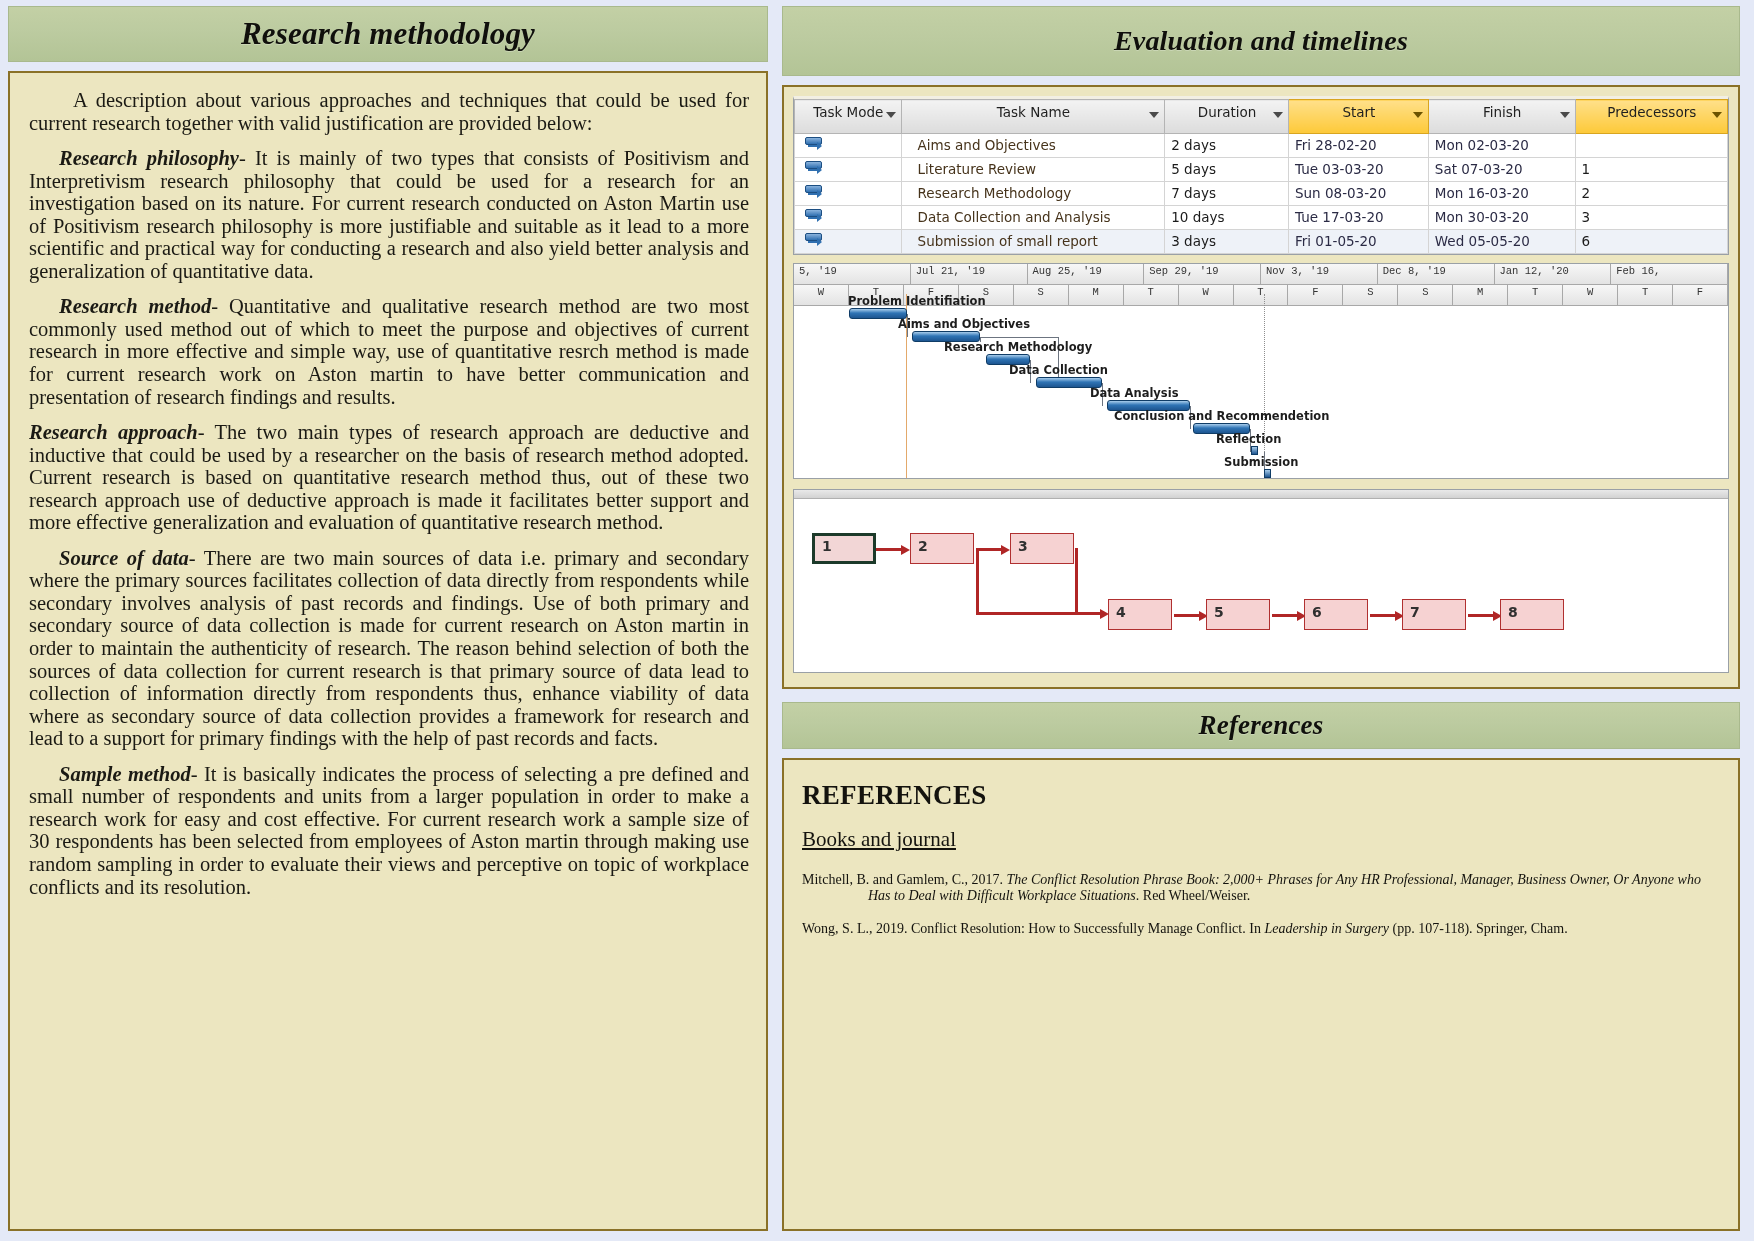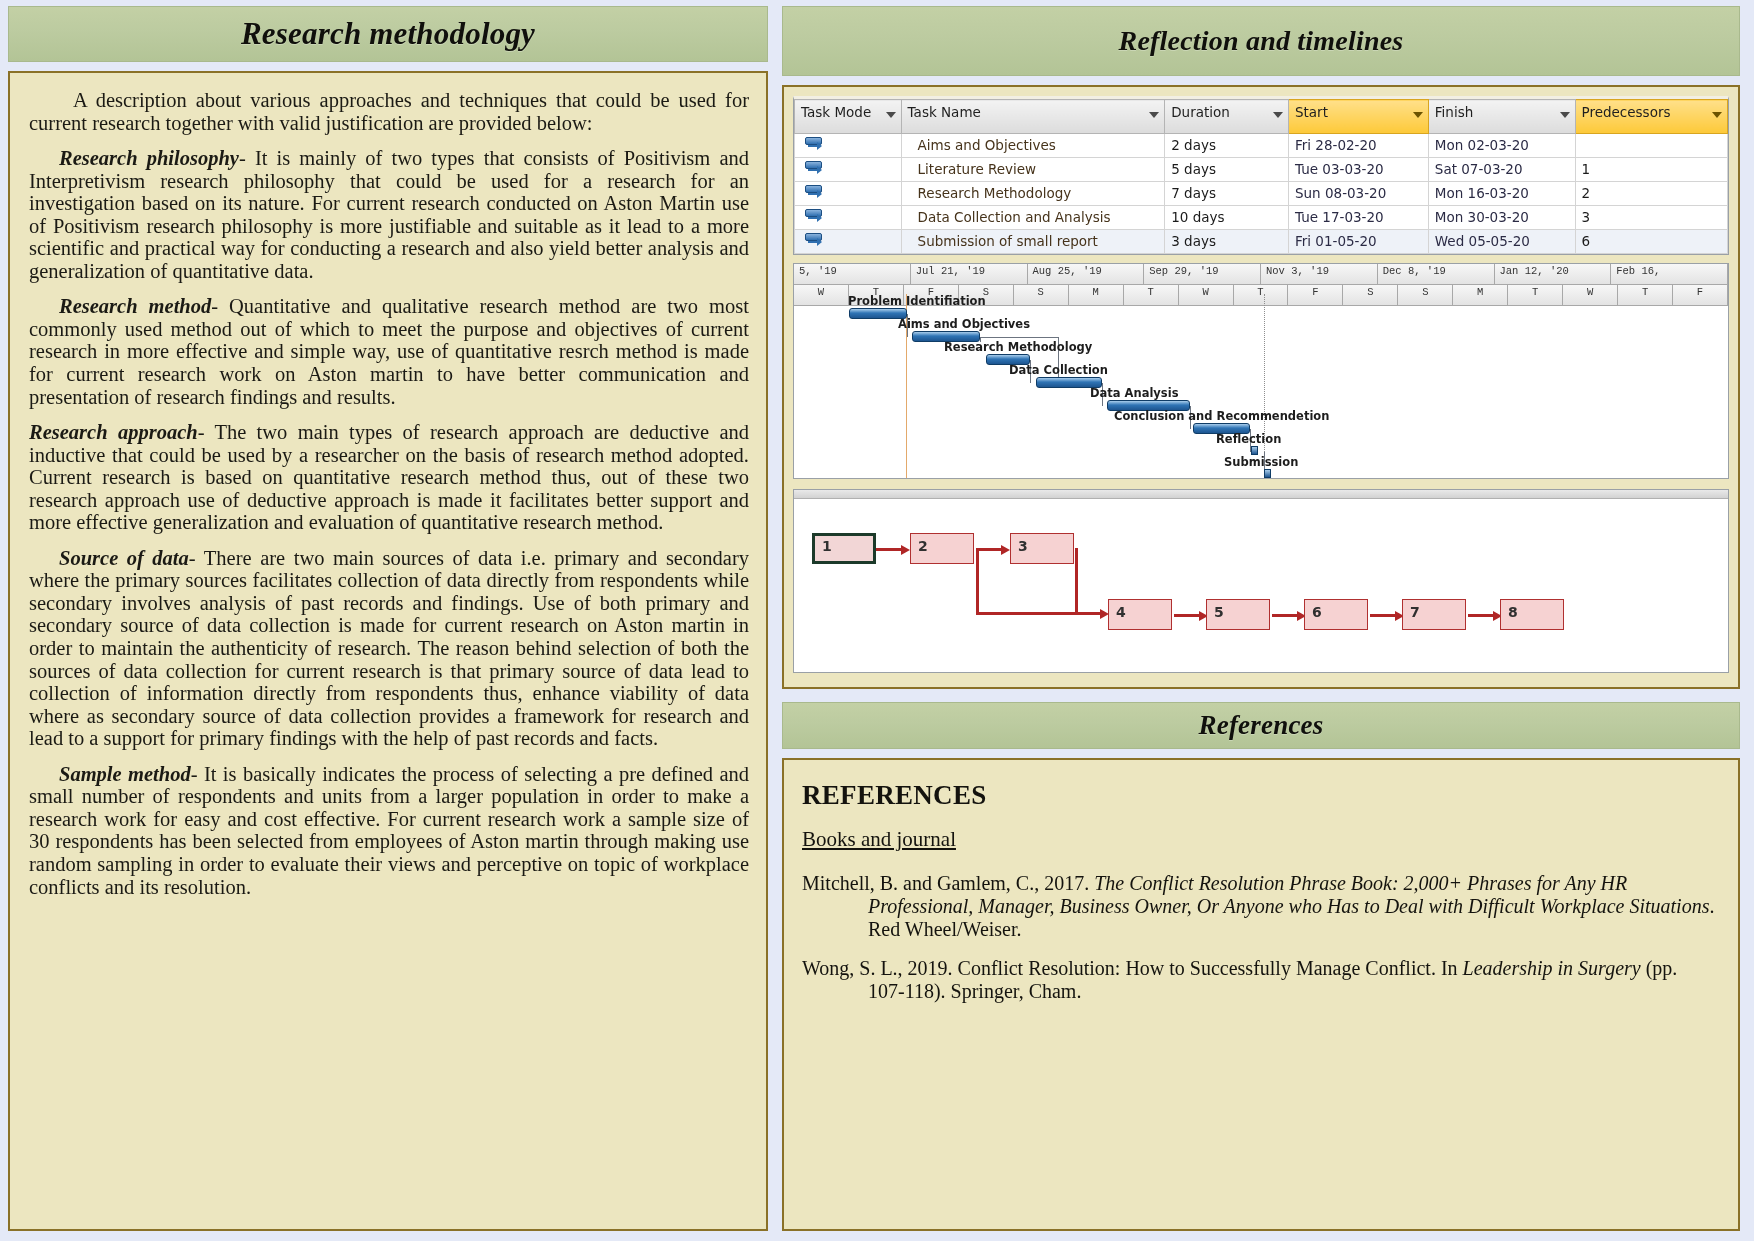--- a/index.html
+++ b/index.html
@@ -74,21 +74,21 @@
     border: 1px solid #9aa0a6;
     border-top: 3px solid #f2efe3;
     margin-bottom: 8px;
   }
   table.tgrid { border-collapse: collapse; width: 100%; table-layout: fixed;
                 font-family: "DejaVu Sans", sans-serif; }
   table.tgrid th {
     background: linear-gradient(to bottom,#f3f3f3,#dcdcdc);
     border: 1px solid #b4b4b4;
     font-size: 13.5px; font-weight: normal; color: #1f1f1f;
-    text-align: left; padding: 4px 5px 3px 6px; height: 34px;
+    text-align: center; padding: 4px 5px 3px 6px; height: 34px;
     vertical-align: top; position: relative;
   }
   table.tgrid th.hl {
     background: linear-gradient(to bottom,#ffe08a,#fdc938);
     border: 1px solid #d8a520;
   }
   table.tgrid th .fdrop {
     position: absolute; right: 5px; top: 12px;
     width: 0; height: 0; border-left: 5px solid transparent;
     border-right: 5px solid transparent; border-top: 6px solid #4a4a4a;
@@ -167,21 +167,21 @@
     border-top:5px solid transparent; border-bottom:5px solid transparent;
     border-left:9px solid #b02626;
   }
   .nvline { position:absolute; width:3px; background:#b02626; }
   .nhline { position:absolute; height:3px; background:#b02626; }
 
   
   .refs-body { padding: 20px 22px 10px 18px; color:#14130e; }
   .refs-title { font-size: 27px; font-weight: bold; margin: 0 0 16px 0; letter-spacing:.3px;}
   .refs-sub { font-size: 21px; text-decoration: underline; margin: 0 0 20px 0; }
-  .ref-item { font-size: 20px; line-height:1.14; margin: 0 0 17px 0;
+  .ref-item { font-size: 14px; line-height:1.14; margin: 0 0 17px 0;
               padding-left: 66px; text-indent: -66px; }
   .ref-item i { font-style: italic; }
 </style>
 </head>
 <body>
 
 <div class="page">
 
   <div class="col-left">
     <div class="banner banner-left">Research methodology</div>
@@ -192,21 +192,21 @@
           <p class="ind2"><b>Research method</b>- Quantitative and qualitative research method are two most commonly used method out of which to meet the purpose and objectives of current research in more effective and simple way, use of quantitative resrch method is made for current research work on Aston martin to have better communication and presentation of research findings and results.</p>
           <p class=""><b>Research approach</b>- The two main types of research approach are deductive and inductive that could be used by a researcher on the basis of research method adopted. Current research is based on quantitative research method thus, out of these two research approach use of deductive approach is made it facilitates better support and more effective generalization and evaluation of quantitative research method.</p>
           <p class="ind2"><b>Source of data</b>- There are two main sources of data i.e. primary and secondary where the primary sources facilitates collection of data directly from respondents while secondary involves analysis of past records and findings. Use of both primary and secondary source of data collection is made for current research on Aston martin in order to maintain the authenticity of research. The reason behind selection of both the sources of data collection for current research is that primary source of data lead to collection of information directly from respondents thus, enhance viability of data where as secondary source of data collection provides a framework for research and lead to a support for primary findings with the help of past records and facts.</p>
           <p class="ind2"><b>Sample method</b>- It is basically indicates the process of selecting a pre defined and small number of respondents and units from a larger population in order to make a research work for easy and cost effective. For current research work a sample size of 30 respondents has been selected from employees of Aston martin through making use random sampling in order to evaluate their views and perceptive on topic of workplace conflicts and its resolution.</p>
         </div>
     </div>
   </div>
 
   <div class="col-right">
 
-    <div class="banner banner-right">Reflection and timelines</div>
+    <div class="banner banner-right">Evaluation and timelines</div>
 
     <div class="proj-card">
       <div class="proj-inner">
 
         <div class="grid-wrap">
           <table class="tgrid">
             <colgroup>
               <col style="width:93px">
                 <col style="width:230px">
                 <col style="width:108px">

